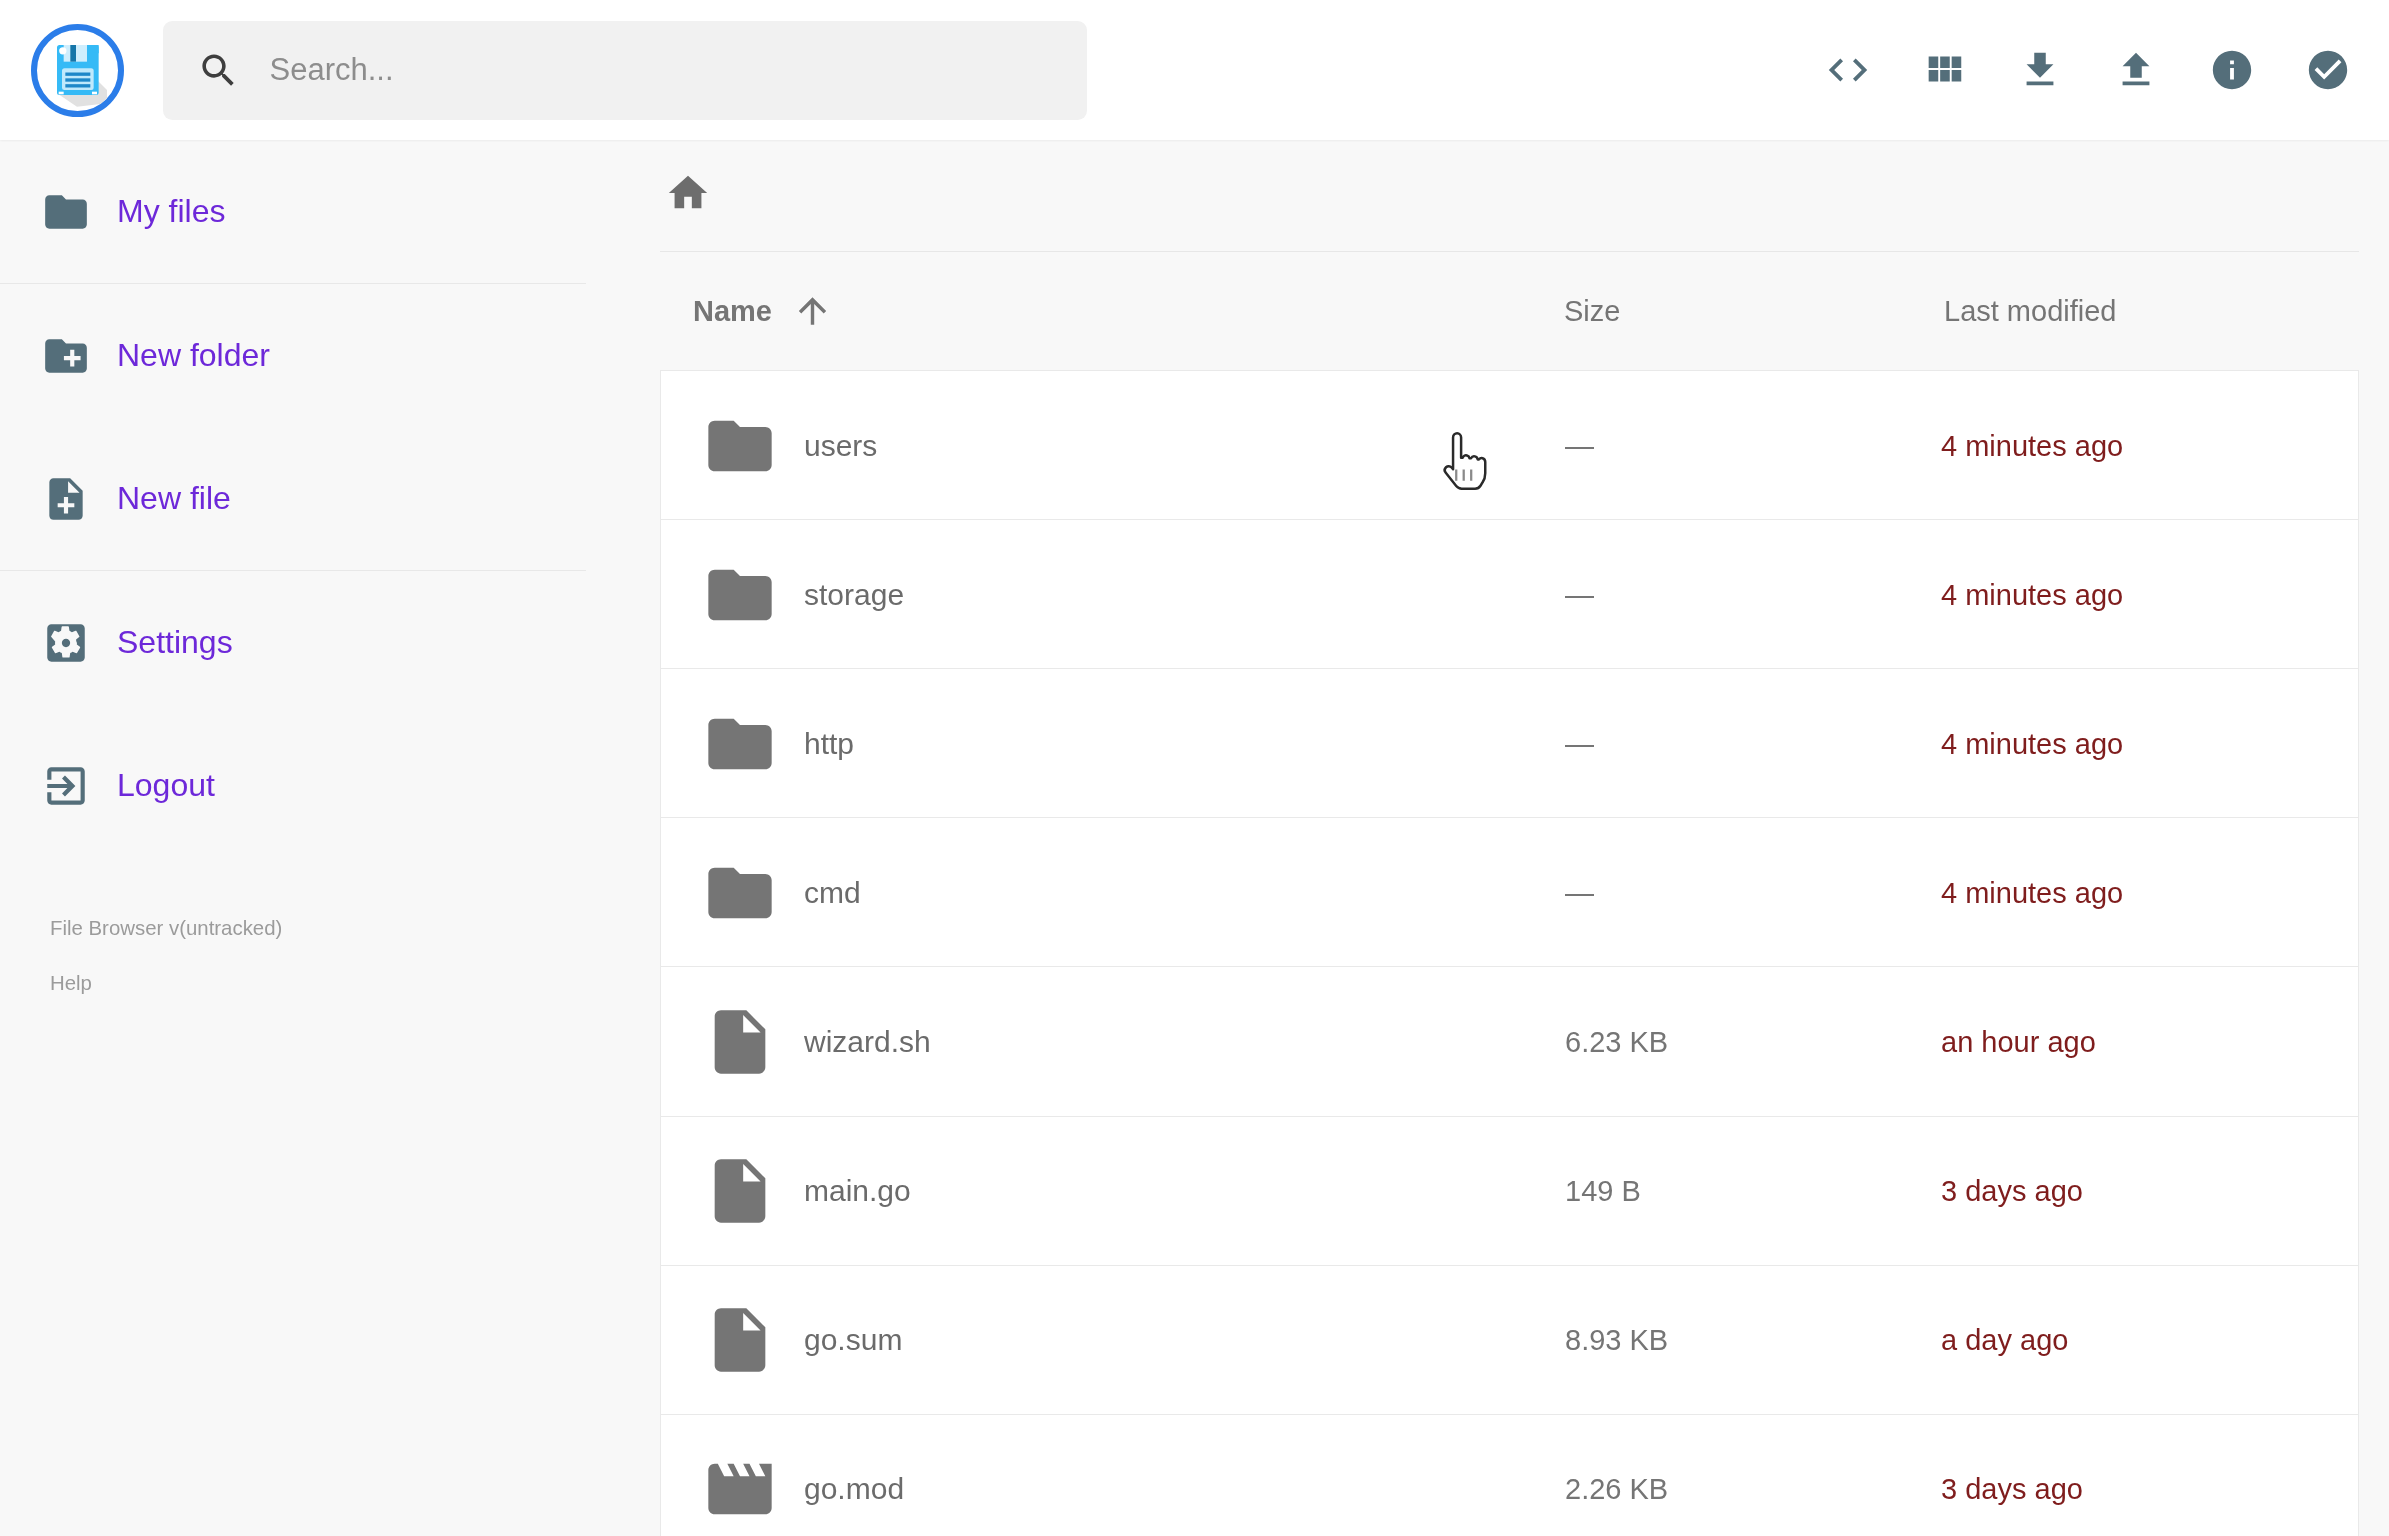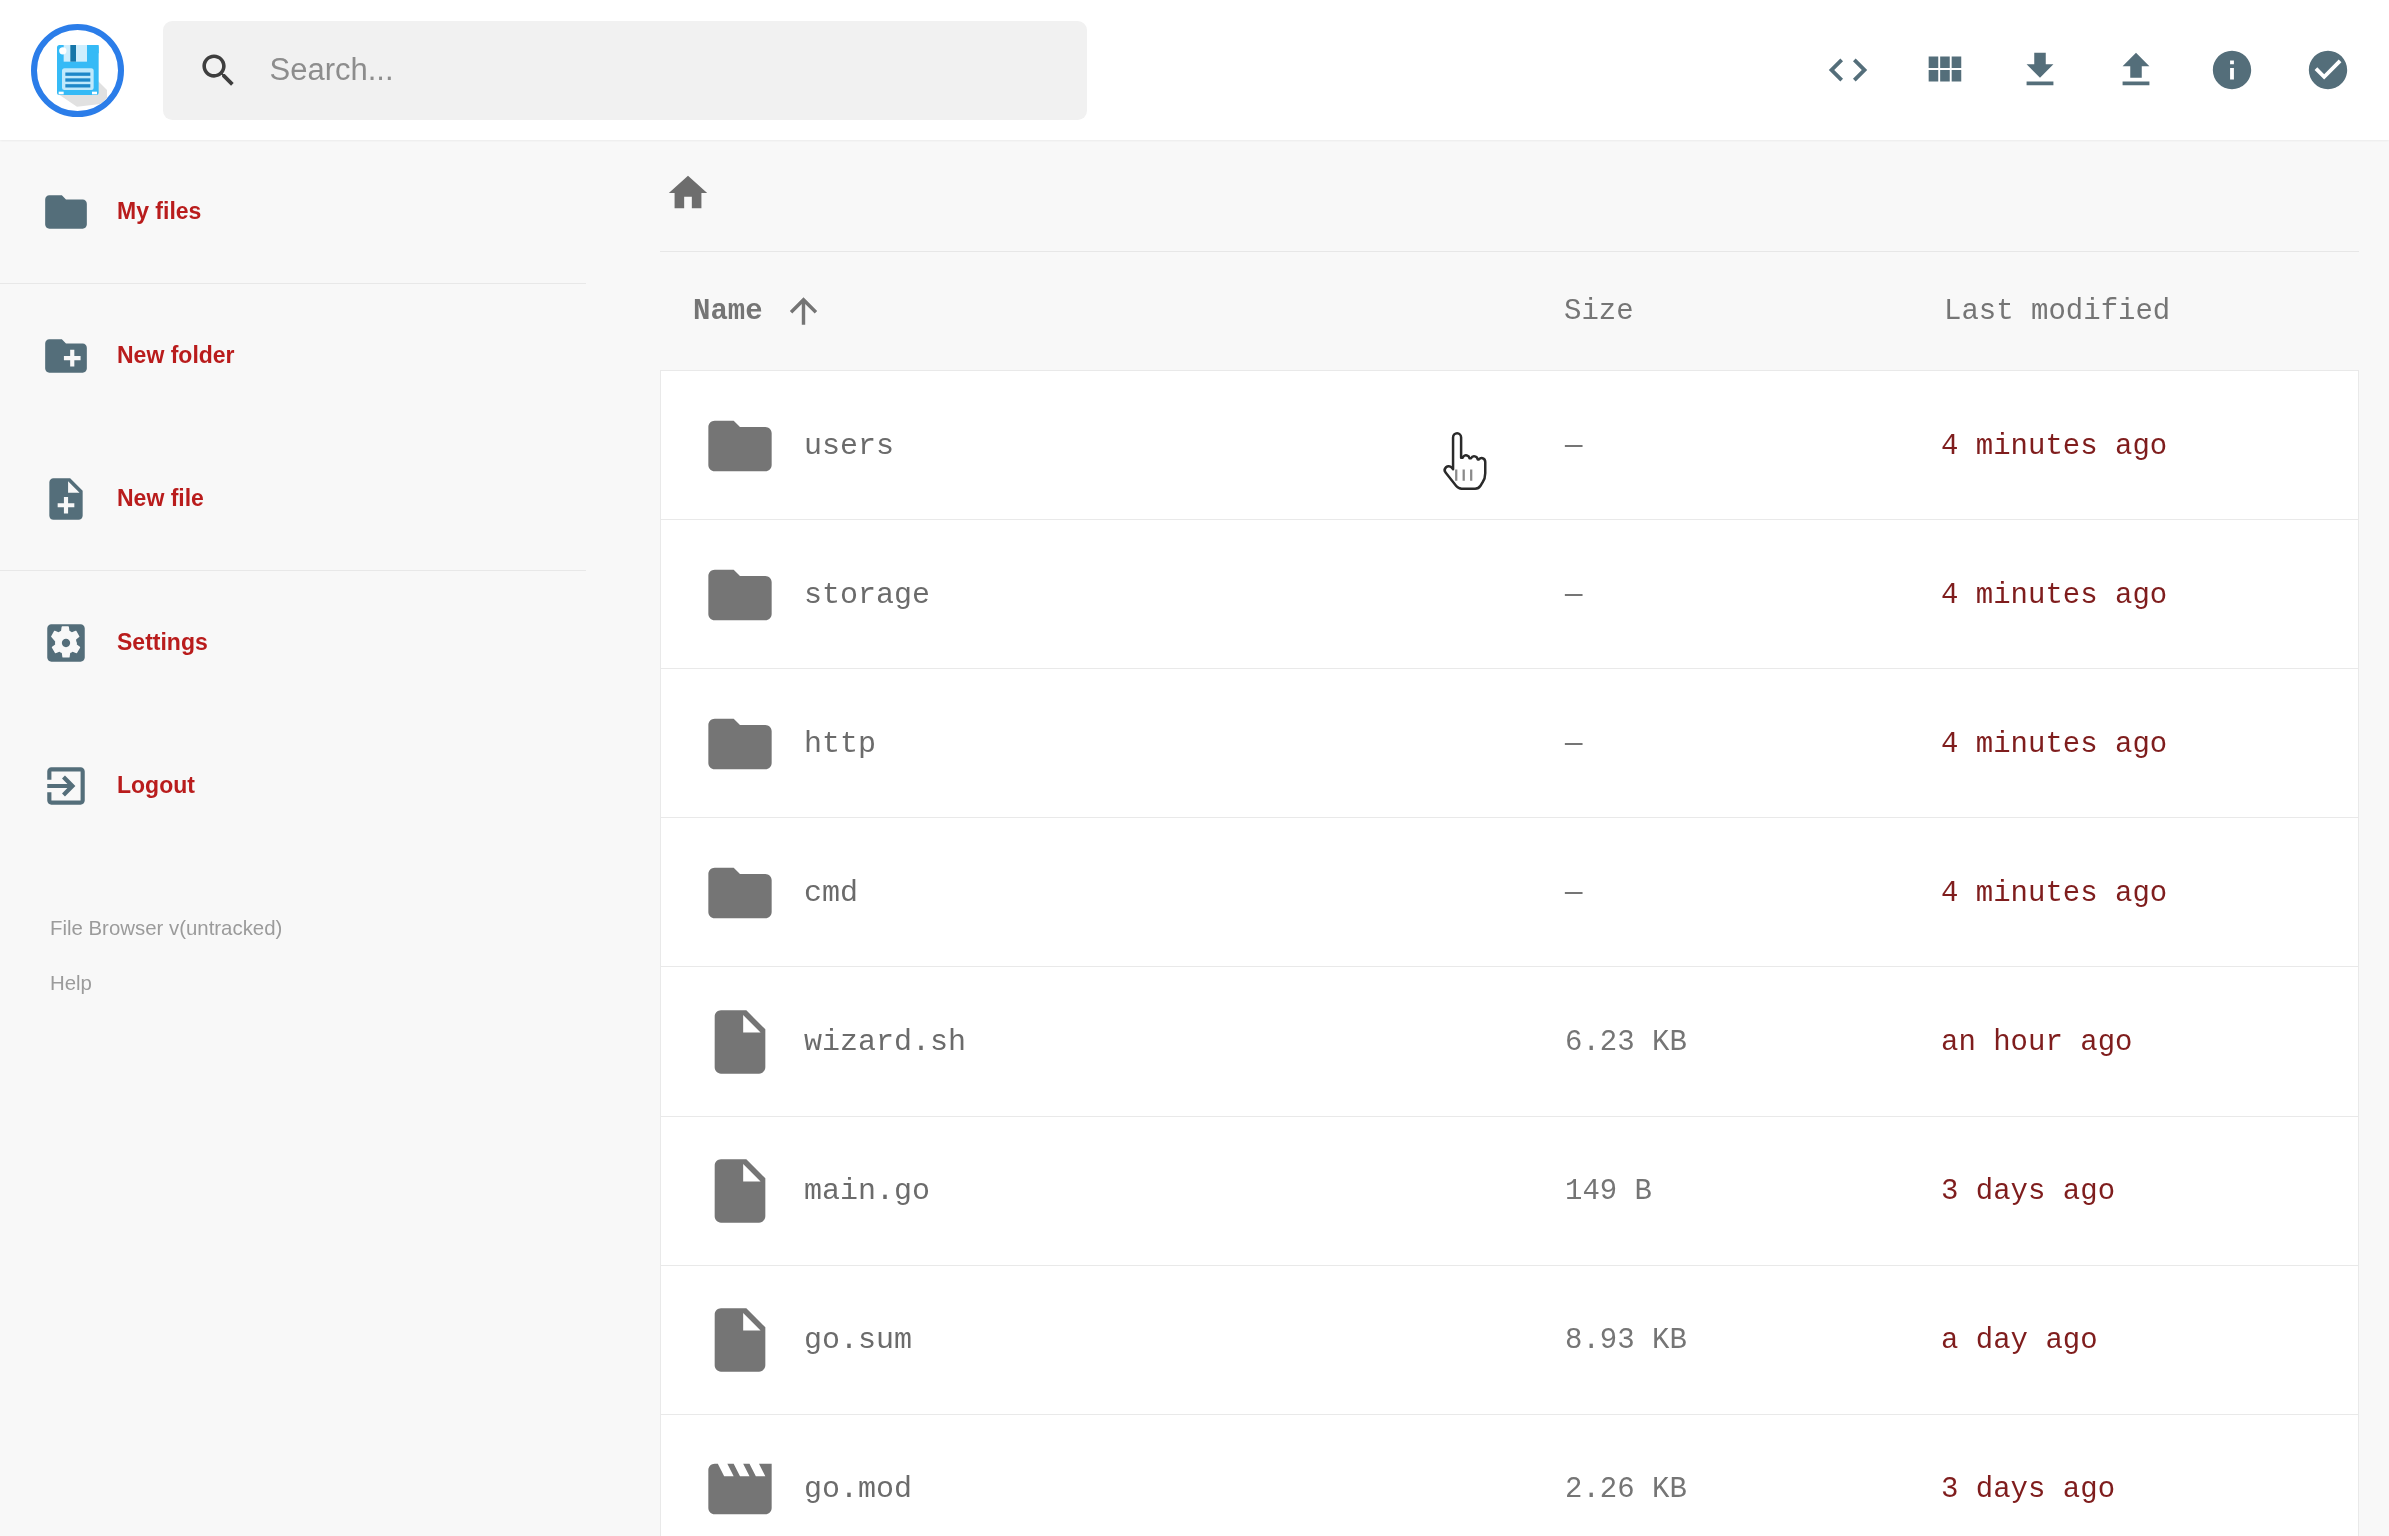--- a/index.html
+++ b/index.html
@@ -64,34 +64,33 @@
     width: 586px;
   }
   .side-item {
     height: 143px;
     display: flex; align-items: center;
     padding-left: 41px; box-sizing: border-box;
     cursor: pointer;
   }
   .side-item .label {
     margin-left: 26px;
-    font-size: 23px; color: #b91c1c; font-weight: bold;
+    font-size: 32px; color: #6d28d9;
   }
   .side-divider { height: 0; border-top: 1.9px solid #e8e8e8; }
   .side-footer {
     position: absolute; top: 774px; left: 50px;
     font-size: 20.4px; color: #9b9b9b; line-height: 28px;
   }
   .side-footer .help { display: inline-block; margin-top: 27px; cursor: pointer; }
 
   
   .main {
     position: absolute; top: 140px; left: 586px; right: 0; bottom: 0;
     padding: 0 30px 0 74px;
-    font-family: Liberation Mono, monospace;
   }
   .breadcrumb {
     height: 111px;
     border-bottom: 1.9px solid #e7e7e7;
   }
   .breadcrumb .home-btn {
     background: none; border: none; padding: 0;
     margin: 30px 0 0 4.6px; cursor: pointer;
     display: inline-flex;
   }

